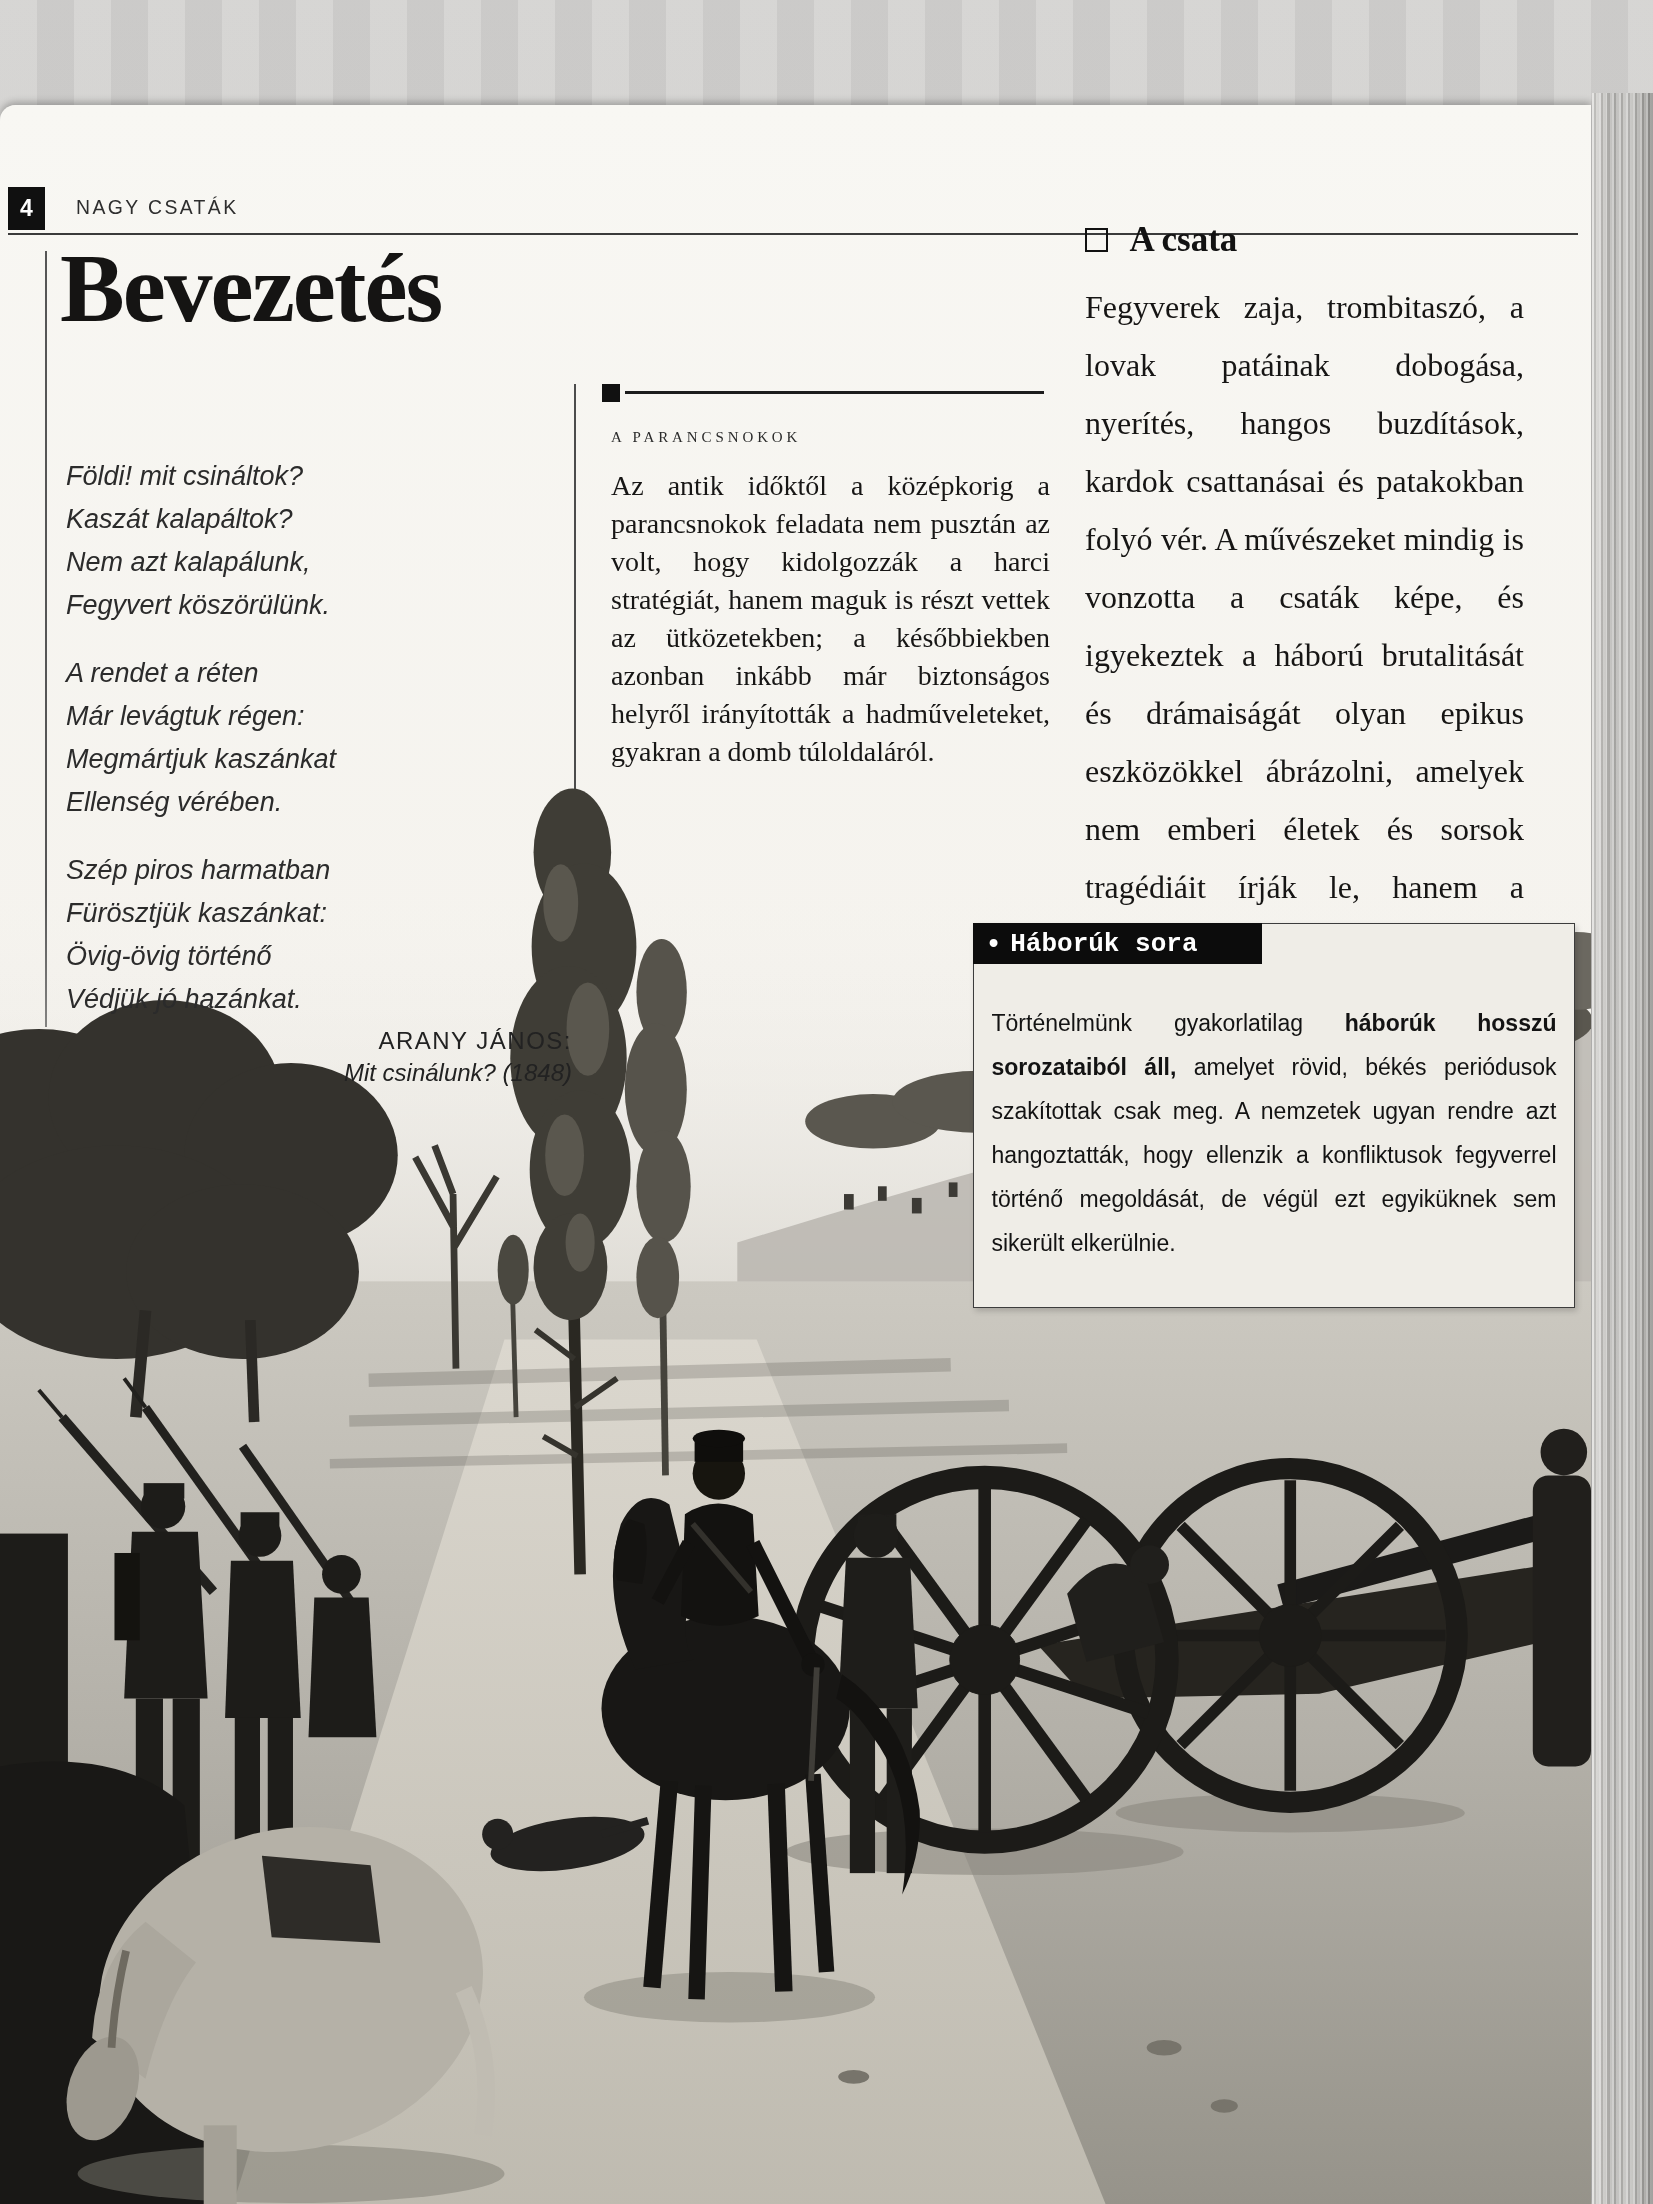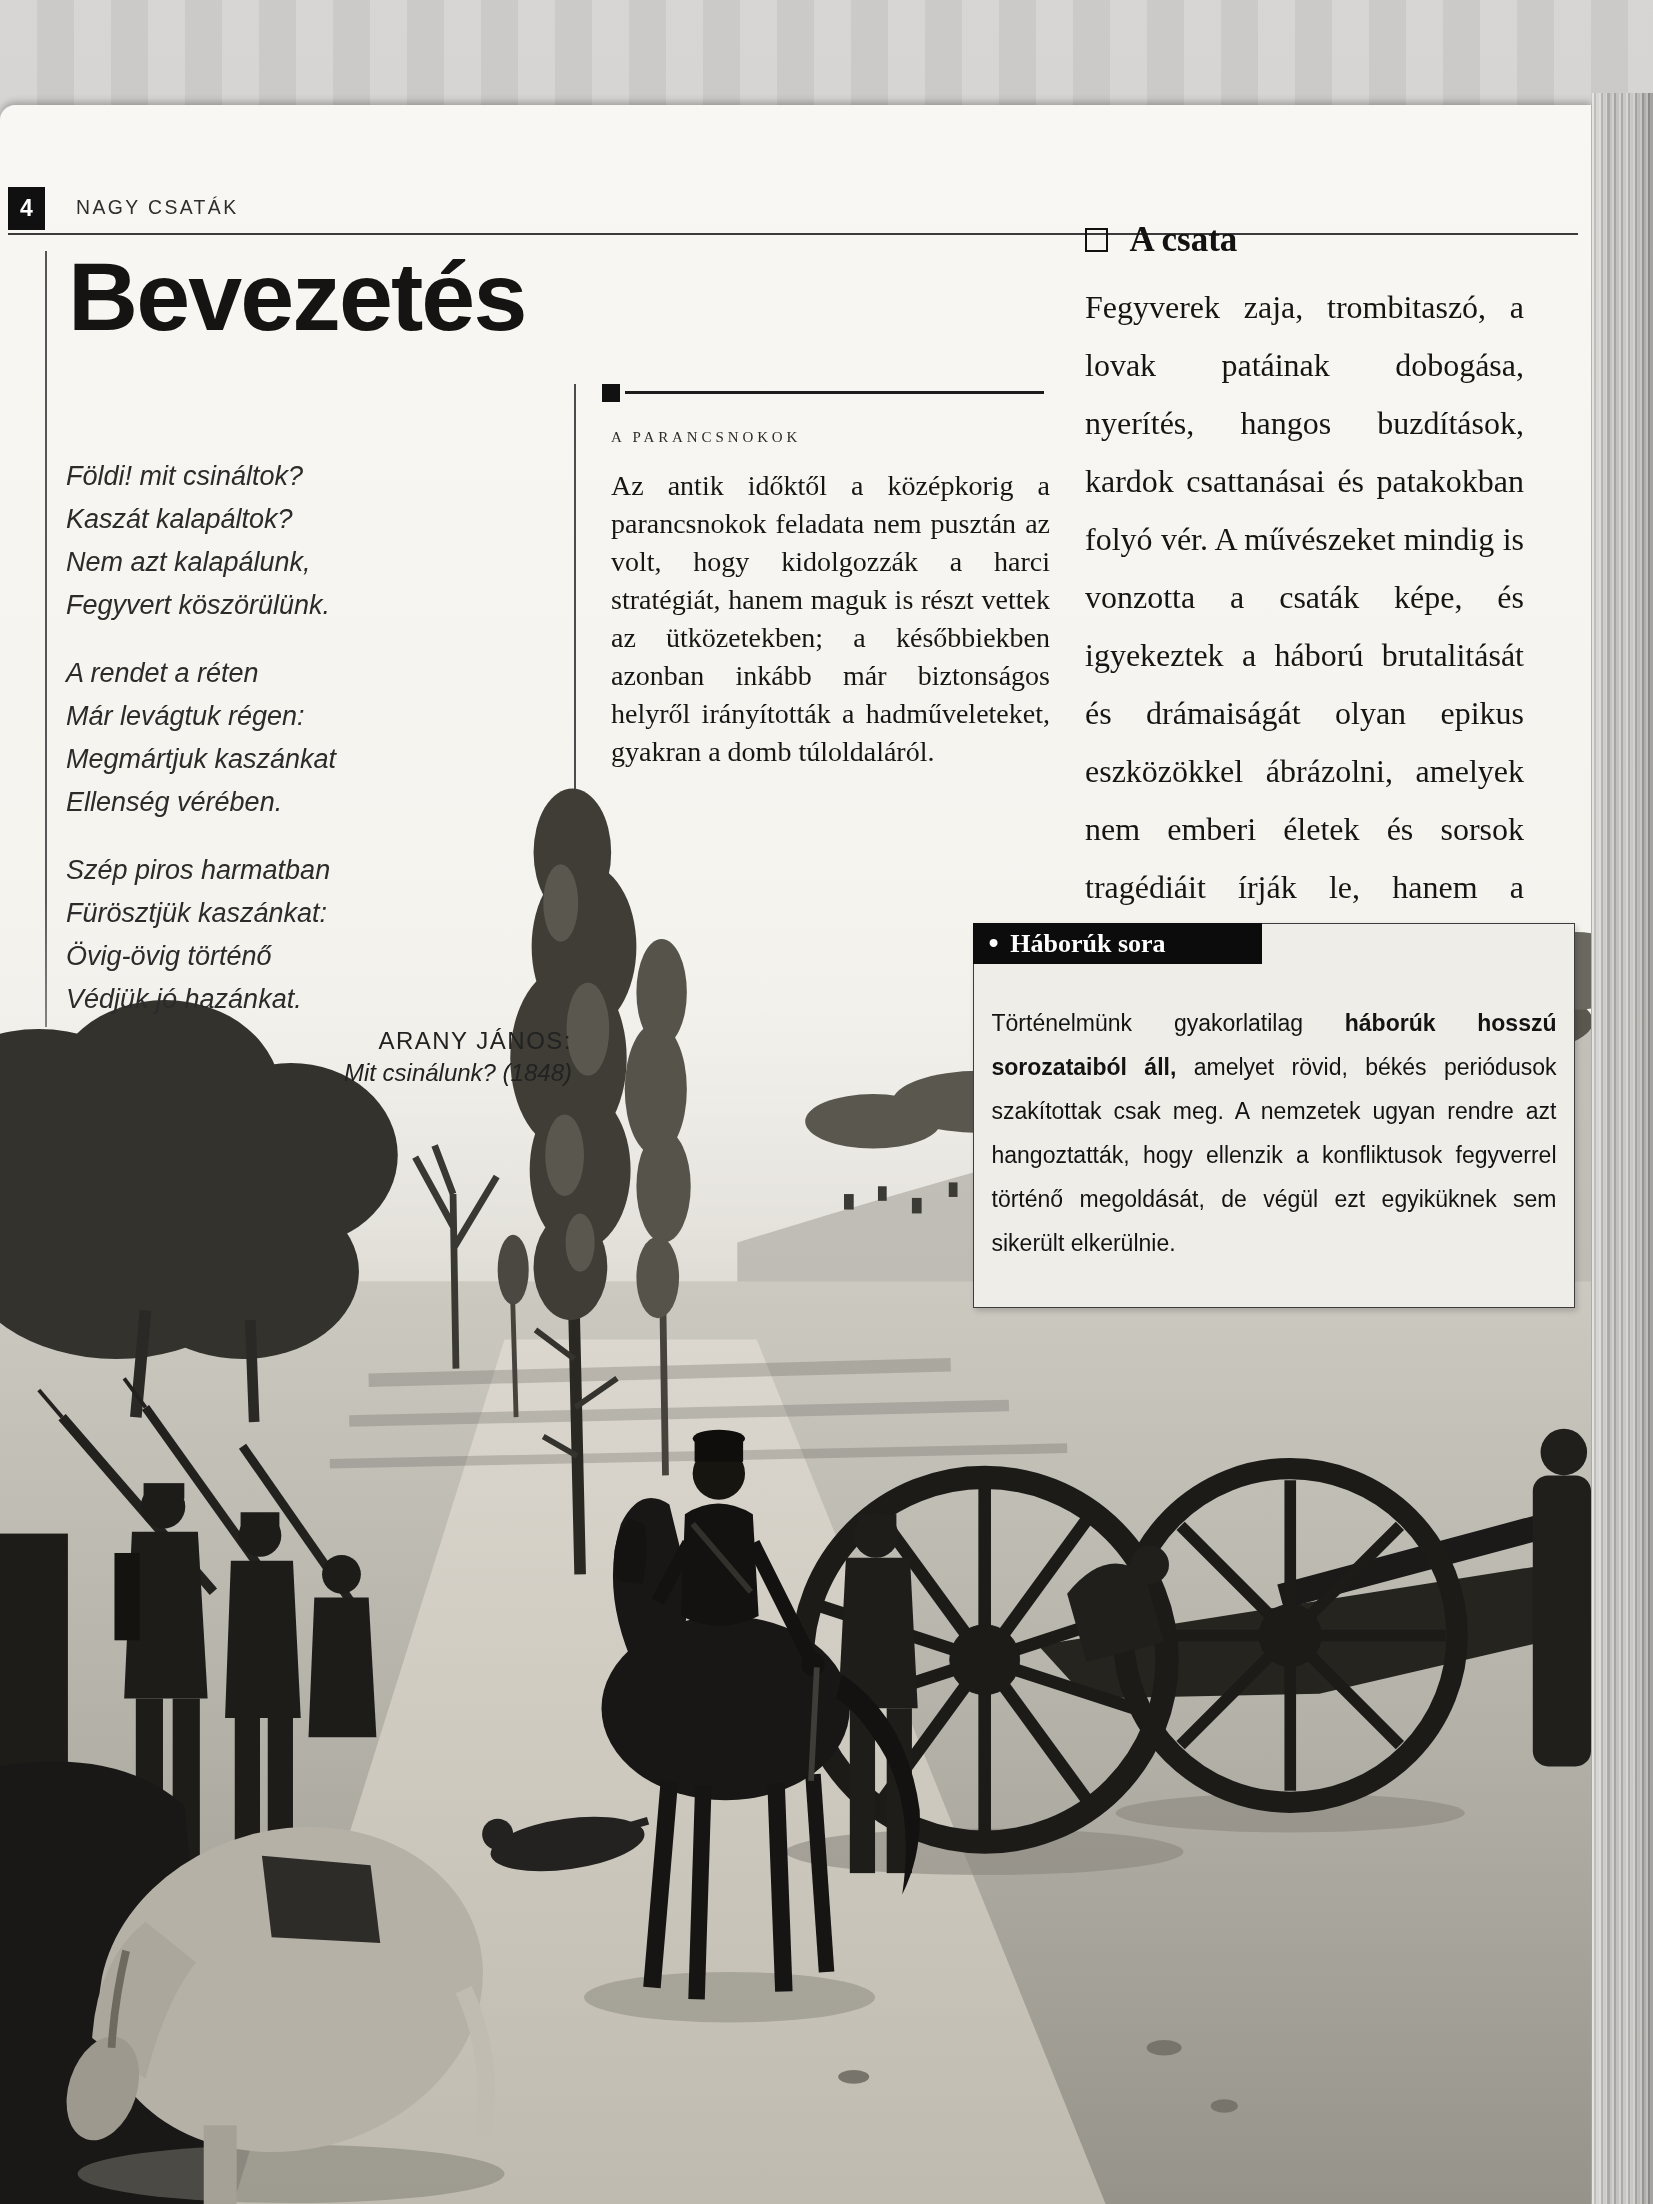--- a/index.html
+++ b/index.html
@@ -17,22 +17,22 @@
       repeating-linear-gradient(90deg,rgba(255,255,255,.35) 0 1.9px,rgba(0,0,0,.10) 1.9px 3.9px,rgba(255,255,255,.15) 3.9px 6.8px),
       linear-gradient(90deg,#d8d7d4 0%,#b6b5b2 35%,#c4c3c0 60%,#8f8e8b 100%);}
   
   .pagenum-box{position:absolute;left:7.8px;top:82px;width:37px;height:43px;background:#101010;
     color:#fff;font-family:"Liberation Sans",sans-serif;font-weight:bold;font-size:23px;
     display:flex;align-items:center;justify-content:center;}
   .series-title{position:absolute;left:76px;top:91px;font-family:"Liberation Sans",sans-serif;
     font-size:19.4px;letter-spacing:2.4px;color:#2e2e2e;font-weight:400;}
   .header-rule{position:absolute;left:7.8px;top:128px;width:1570px;height:1.9px;background:#3a3a3a;}
   
-  .page-title{position:absolute;left:56px;top:124px;margin:12px;font-size:97px;font-weight:700;
-    letter-spacing:-1.9px;color:#151413;font-family:Liberation Sans, sans-serif;}
+  .page-title{position:absolute;left:56px;top:124px;margin:4px;font-size:97px;font-weight:700;
+    letter-spacing:-1.9px;color:#151413;font-family:Liberation Serif, serif;}
   
   .left-rule{position:absolute;left:45px;top:146px;width:1.9px;height:776px;background:#565656;}
   .mid-rule-v{position:absolute;left:574px;top:279px;width:1.9px;height:423px;background:#4c4c4c;}
   .mid-square{position:absolute;left:602px;top:279px;width:17.5px;height:17.5px;background:#111;}
   .mid-rule-h{position:absolute;left:625px;top:286px;width:419px;height:2.9px;background:#1c1c1c;}
   
   .poem{position:absolute;left:66px;top:350px;width:427px;z-index:2;
     font-family:"Liberation Sans",sans-serif;font-style:italic;font-size:27px;
     line-height:43px;color:#2b2b2b;}
   .stanza{margin:0 0 25px 0;}
@@ -51,21 +51,21 @@
   .battle-col h2{margin:0 0 17.5px 0;font-size:35px;font-weight:700;color:#121212;
     display:flex;align-items:center;gap:21px;}
   .open-square{display:inline-block;width:19.4px;height:19.4px;border:2.9px solid #111;background:transparent;flex:0 0 auto;}
   .battle-col p{margin:0;font-size:32px;line-height:58px;text-align:justify;color:#161514;}
   
   .wars-box{position:absolute;left:973px;top:818px;width:602px;min-height:276px;z-index:3;
     background:#efede7;border:1px solid #3c3c3c;box-shadow:1.9px 2.9px 5.8px rgba(0,0,0,.18);box-sizing:border-box;}
   .wars-header{position:absolute;left:-1px;top:-1px;width:289px;height:41px;background:#0c0c0c;
     display:flex;align-items:center;padding-left:15.5px;gap:11.6px;box-sizing:border-box;}
   .wars-header .bullet{color:#fff;font-size:29px;line-height:1;font-family:"Liberation Sans",sans-serif;}
-  .wars-header .wars-title{color:#fff;font-family:Liberation Serif, serif;font-weight:bold;font-size:26px;}
+  .wars-header .wars-title{color:#fff;font-family:Liberation Mono, monospace;font-weight:bold;font-size:26px;}
   .wars-body{padding:54px 17.5px 19.4px 17.5px;font-family:"Liberation Sans",sans-serif;font-size:23px;
     line-height:44px;text-align:justify;color:#131313;}
   .wars-body b{font-weight:bold;}
   
   .illustration{position:absolute;left:0;top:633px;width:1591px;height:1467px;z-index:1;}
 </style>
 </head>
 <body>
 
 <div class="photo">

